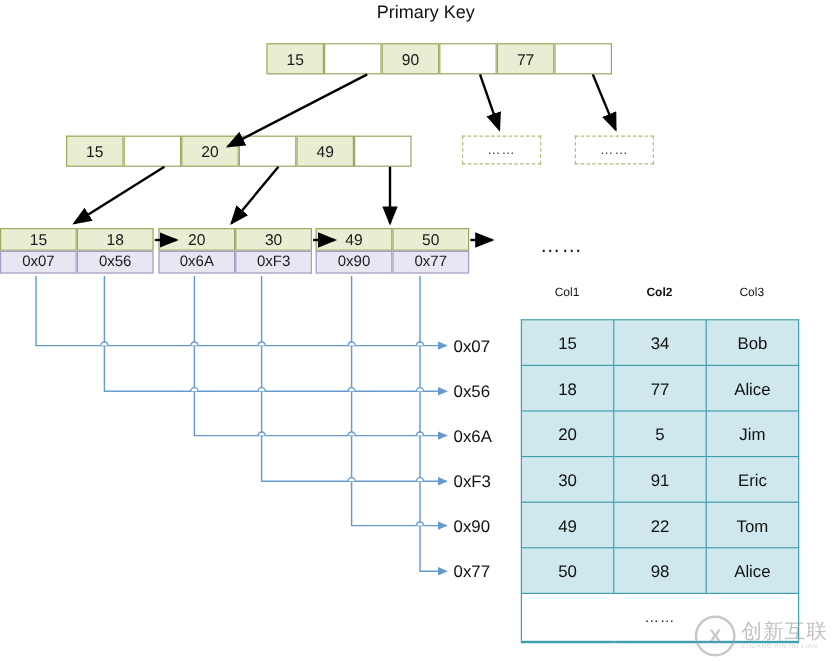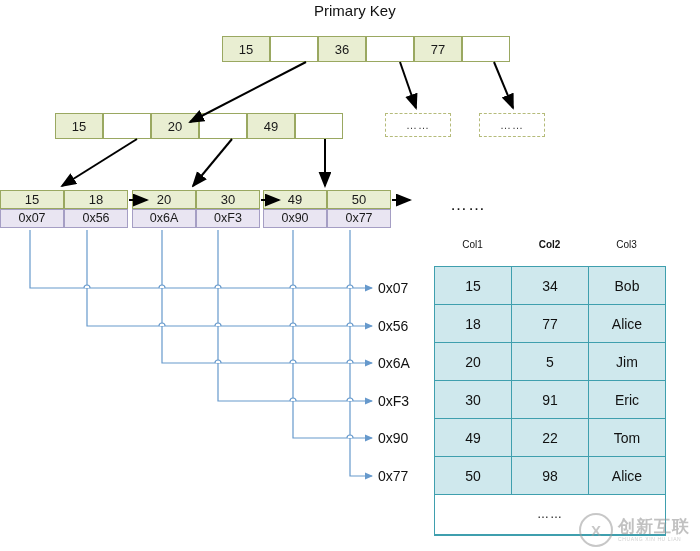--- a/index.html
+++ b/index.html
@@ -120,21 +120,21 @@
     display:flex;align-items:center;gap:5px;
     opacity:.55;z-index:5;
   }
   #wm .wmark{
     width:30px;height:30px;border-radius:50%;
     border:2.5px solid #9b9b9b;
     display:flex;align-items:center;justify-content:center;
     font-size:15px;font-weight:bold;color:#9b9b9b;
   }
   #wm .wmtxt{display:flex;flex-direction:column;line-height:1;}
-  #wm .wmcn{font-size:17px;font-weight:bold;color:#8f8f8f;letter-spacing:1px;}
+  #wm .wmcn{font-size:17px;font-weight:normal;color:#8f8f8f;letter-spacing:1px;}
   #wm .wmen{font-size:5px;color:#a8a8a8;letter-spacing:.6px;margin-top:2px;}
 </style>
 </head>
 <body>
 
 <div id="stage">
 
   <svg class="layer" id="wires">
     <defs>
       <marker id="bluearrow" markerWidth="7" markerHeight="7" refX="6" refY="3" orient="auto">
@@ -170,21 +170,21 @@
         <path d="M347,401 a3,3 0 0 1 6,0"></path>
       <path d="M347,438 a3,3 0 0 1 6,0"></path>
     </g>
   </svg>
 
   <div class="title" style="left:314px;top:2px;">Primary Key</div>
 
   <div class="btnode" id="root-node" style="left:222px;top:36px;">
       <div class="btcell" style="width: 48px; height: 26px;">15</div>
       <div class="btcell empty" style="width: 48px; height: 26px;"></div>
-      <div class="btcell" style="width: 48px; height: 26px;">36</div>
+      <div class="btcell" style="width: 48px; height: 26px;">90</div>
       <div class="btcell empty" style="width: 48px; height: 26px;"></div>
       <div class="btcell" style="width: 48px; height: 26px;">77</div>
       <div class="btcell empty" style="width: 48px; height: 26px;"></div>
     </div>
 
   <div class="btnode" id="internal-node" style="left:55px;top:113px;">
       <div class="btcell" style="width: 48px; height: 26px;">15</div>
       <div class="btcell empty" style="width: 48px; height: 26px;"></div>
       <div class="btcell" style="width: 48px; height: 26px;">20</div>
       <div class="btcell empty" style="width: 48px; height: 26px;"></div>

